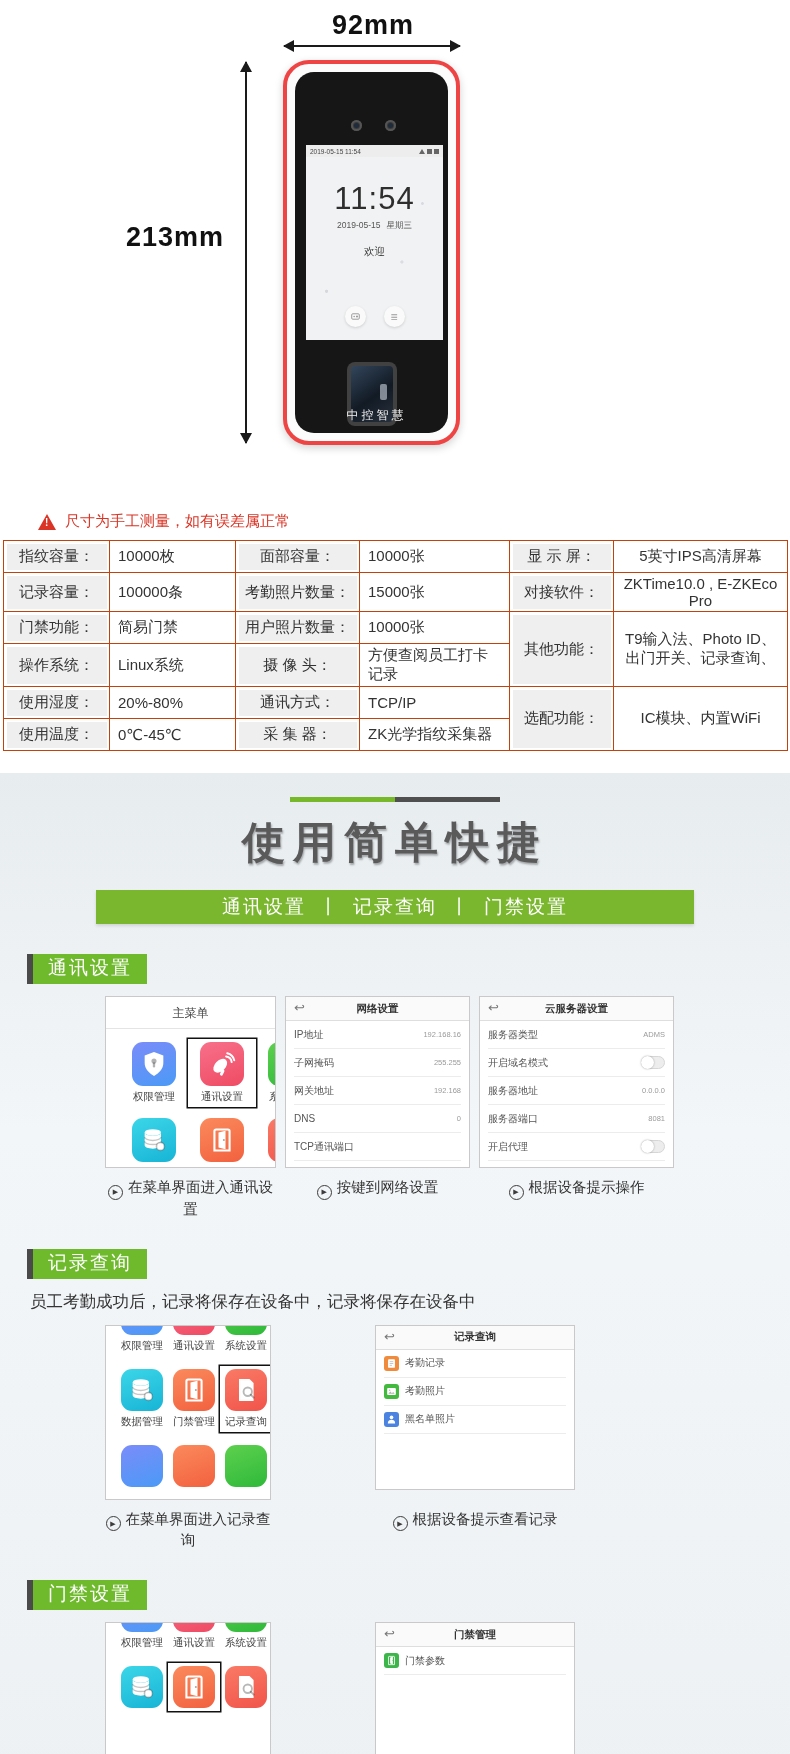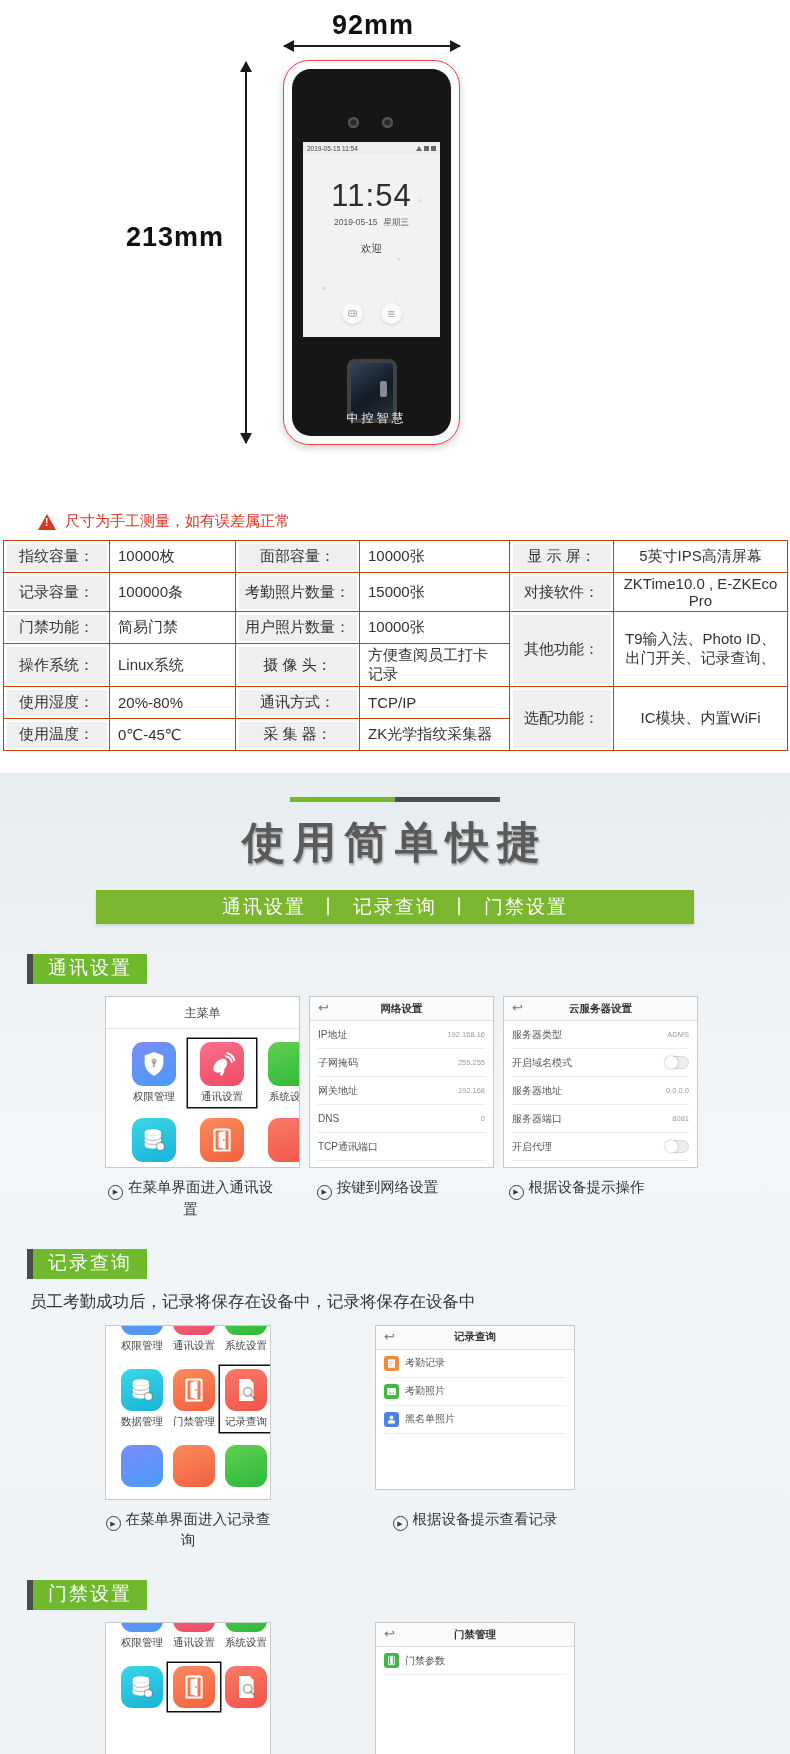--- a/index.html
+++ b/index.html
@@ -13,21 +13,21 @@
   .lbl-height { left:126px; top:222px; }
   .harrow { position:absolute; left:284px; top:45px; width:176px; height:2px; background:#1a1a1a; }
   .harrow::before,.harrow::after { content:""; position:absolute; top:-5px; border-top:6px solid transparent; border-bottom:6px solid transparent; }
   .harrow::before { left:-1px; border-right:11px solid #1a1a1a; }
   .harrow::after { right:-1px; border-left:11px solid #1a1a1a; }
   .varrow { position:absolute; left:245px; top:62px; width:2px; height:381px; background:#1a1a1a; }
   .varrow::before,.varrow::after { content:""; position:absolute; left:-5px; border-left:6px solid transparent; border-right:6px solid transparent; }
   .varrow::before { top:-1px; border-bottom:11px solid #1a1a1a; }
   .varrow::after { bottom:-1px; border-top:11px solid #1a1a1a; }
 
-  .device { position:absolute; left:283px; top:60px; width:177px; height:385px; background:#fcfcfc; border:1px solid #ef4444; border-radius:26px; box-shadow:0 3px 8px rgba(0,0,0,.18); padding:8px; }
+  .device { position:absolute; left:283px; top:60px; width:177px; height:385px; background:#fcfcfc; border:4px solid #ef4444; border-radius:26px; box-shadow:0 3px 8px rgba(0,0,0,.18); padding:8px; }
   .device-face { width:100%; height:100%; background:#161616; border-radius:19px; position:relative; overflow:hidden; }
   .cam { position:absolute; top:48px; width:11px; height:11px; border-radius:50%; background:#3a3a3a; box-shadow:inset 0 0 0 2px #555; }
   .cam::after { content:""; position:absolute; left:3px; top:3px; width:5px; height:5px; border-radius:50%; background:#1d2b3a; }
   .cam-left { left:56px; } .cam-right { left:90px; }
   .screen { position:absolute; left:11px; top:73px; width:137px; height:195px;
     background-color:#f1f2f3;
     background-image:
       radial-gradient(circle at 15% 75%, rgba(100,110,130,.20) 1.2px, transparent 2px),
       radial-gradient(circle at 70% 60%, rgba(100,110,130,.16) 1.2px, transparent 2px),
       radial-gradient(circle at 85% 30%, rgba(100,110,130,.18) 1px, transparent 1.8px),
@@ -76,21 +76,21 @@
   .tag-bar { width:6px; background:#4a4a4a; }
   .tag-body { background:#6fb92c; color:#fff; font-size:19px; display:flex; align-items:center; padding:0 15px 2px; letter-spacing:2px; }
   .feat-desc { margin:12px 0 0 30px; font-size:16.5px; color:#333; }
 
   .shots { display:flex; align-items:flex-start; margin-top:12px; }
   .shots-1 { margin-left:105px; gap:9px; }
   .shots-2 { margin-left:105px; gap:104px; }
   .shot { background:#fff; border:1px solid #c9c9c9; overflow:hidden; position:relative; }
 
   
-  .menu-shot { width:195px; height:172px; }
+  .menu-shot { width:171px; height:172px; }
   .menu-shot.tall { width:166px; height:175px; }
   .menu-title { text-align:center; font-size:12px; color:#444; padding:8px 0 6px; border-bottom:1px solid #e4e4e4; }
   .menu-grid { display:grid; grid-template-columns:repeat(3,68px); row-gap:8px; padding:10px 0 0 14px; }
   .menu-shot.tall .menu-grid { grid-template-columns:repeat(3,52px); padding:0 0 0 10px; margin-top:-36px; row-gap:10px; }
   .app-cell { display:flex; flex-direction:column; align-items:center; gap:4px; padding:3px 1px; }
   .app-cell.selected { box-shadow:0 0 0 1.5px #111; }
   .app { width:44px; height:44px; border-radius:11px; display:flex; align-items:center; justify-content:center; }
   .menu-shot.tall .app { width:42px; height:42px; }
   .app svg { width:28px; height:28px; }
   .app-label { font-size:10.5px; color:#444; white-space:nowrap; }

